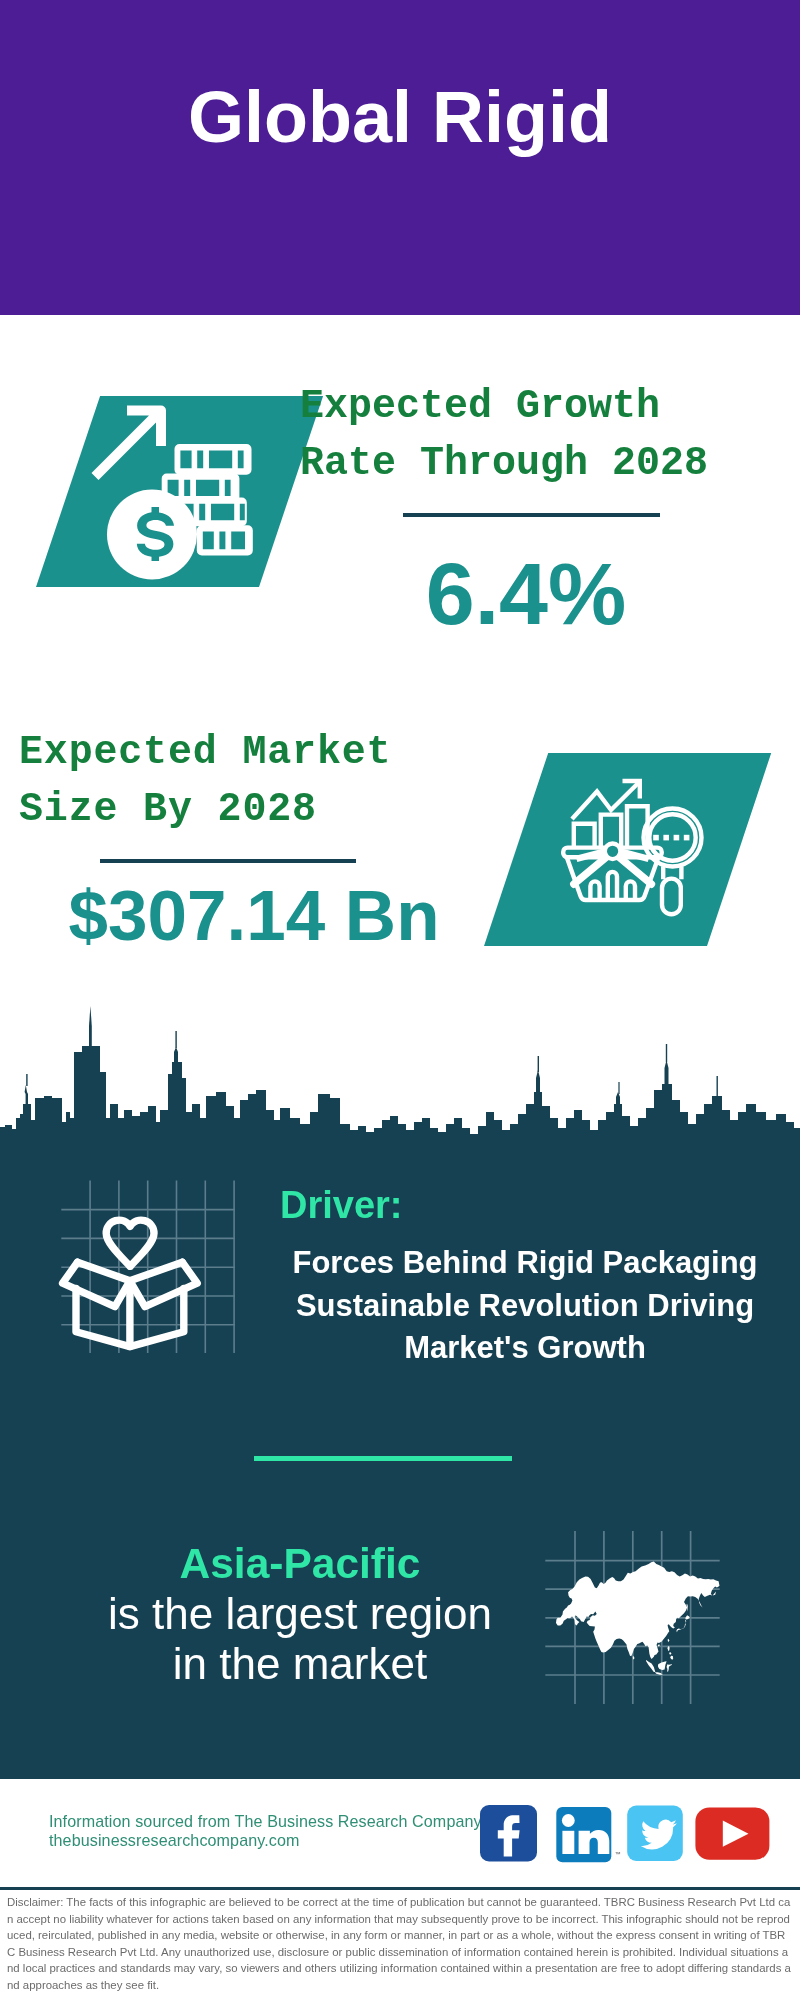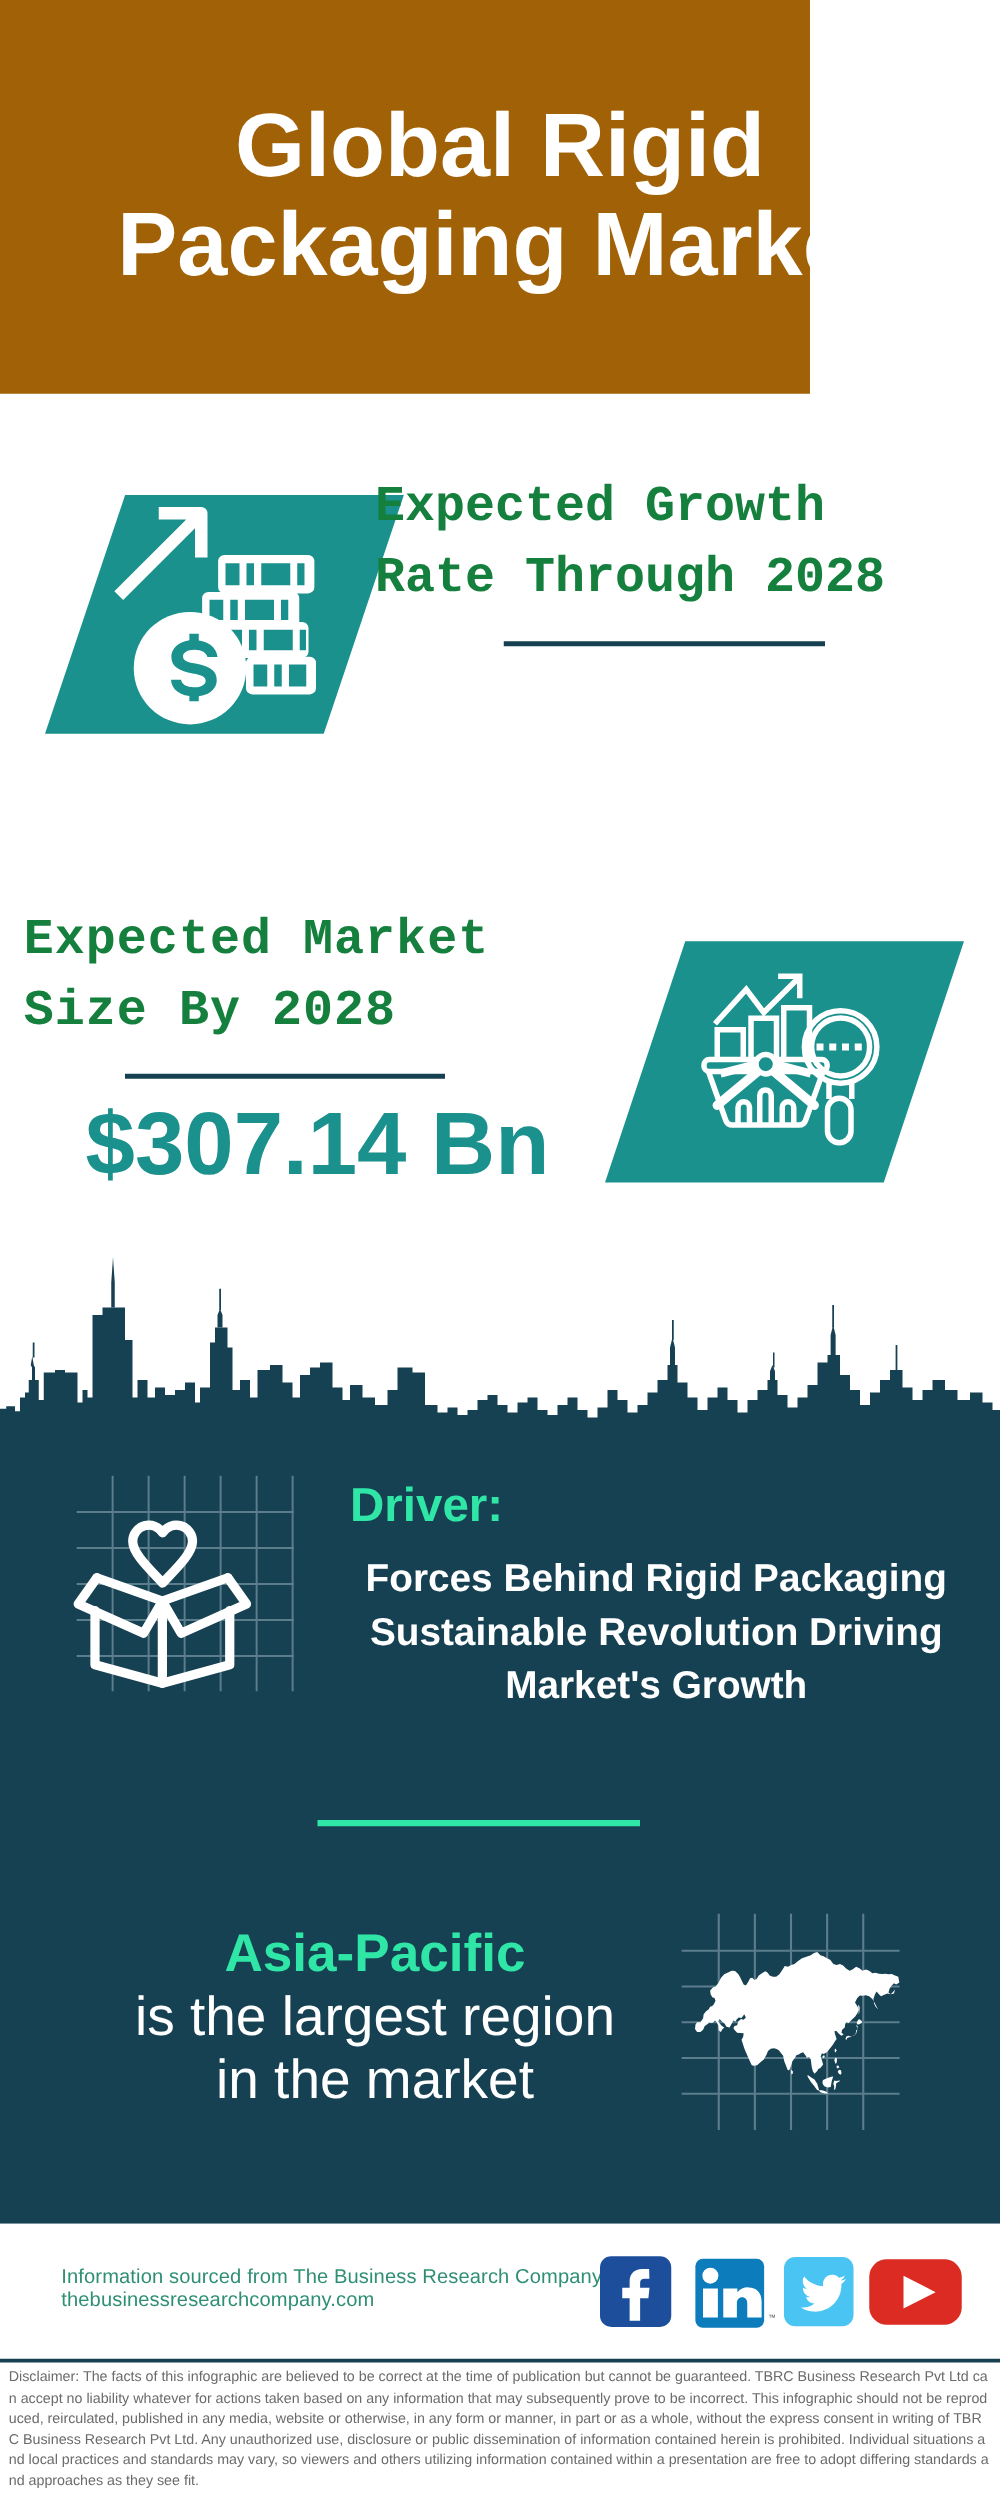--- a/index.html
+++ b/index.html
@@ -1,20 +1,20 @@
 <!DOCTYPE html>
 <html><head>
 <meta charset="utf-8">
 <style>
   * { margin:0; padding:0; box-sizing:border-box; }
   html,body { width:800px; height:2000px; }
   body { font-family:"Liberation Sans","DejaVu Sans",sans-serif; background:#ffffff; overflow:hidden; }
   .page { position:relative; width:800px; height:2000px; background:#fff; }
 
-  .header { position:absolute; left:0; top:0; width:648px; height:315px; background:#a16207; }
+  .header { position:absolute; left:0; top:0; width:800px; height:315px; background:#4c1d95; }
   .header-title { position:absolute; left:0; top:0; width:800px; color:#fff;
     font-size:72px; font-weight:bold; line-height:79.3px; text-align:center; }
   .kpi-label { color:#15803d; font-weight:bold; font-size:40px; line-height:57.2px; text-align:left;font-family:Liberation Mono, monospace; }
   .kpi-rule { background:#164152; height:4px; }
   .kpi-value { color:#1b918d; font-weight:bold; text-align:center; }
 
   .para { position:absolute; background:#1b918d; }
 
   .mid { position:absolute; left:0; top:1142px; width:800px; height:637px; background:#164152; }
   .driver-title { color:#2fe6a7; font-weight:bold; font-size:38px; text-align:left; white-space:nowrap; }
@@ -28,21 +28,20 @@
   .disc { color:#6b6b6b; font-size:11.42px; line-height:16.6px; word-break:break-all; }
   .hr { position:absolute; background:#164152; height:3px; width:800px; }
 </style>
 </head>
 <body>
 
 <div class="page">
   <div class="header">
     <div class="header-title" style="top:78px;">
       <div>Global Rigid</div>
-      <div>Packaging Market</div>
     </div>
   </div>
 
   <div class="para" style="left:36.2px; top:395.7px; width:223px; height:191px; transform:skewX(-18.55deg); transform-origin:bottom left;"></div>
   <div style="position:absolute; left:85px; top:400px; width:180px; height:190px;">
     <svg viewBox="85 400 180 190" width="180" height="190">
       <g fill="#ffffff">
 
         <path d="M127 405.5 H161 a5 5 0 0 1 5 5 V446 H156 V422.6 L98.5 480 L91.5 473 L149 415.5 H127 Z"></path>
 
@@ -62,20 +61,21 @@
         <rect x="151.5" y="553" width="7.5" height="8"></rect>
         <path d="M155.3 512.0 c-10.5 0 -18.2 5.8 -18.2 13.5 c0 7.8 6.6 11.4 17.0 13.2 c7.6 1.3 10.4 2.8 10.4 5.8 c0 3.1 -3.5 5.3 -9.2 5.3 c-6.1 0 -10.1 -2.4 -10.4 -6.0 h-8.1 c0.3 8.0 7.9 13.3 18.5 13.3 c10.8 0 18.1 -5.3 18.1 -13.0 c0 -8.0 -6.5 -11.3 -17.1 -13.2 c-7.0 -1.2 -9.9 -2.7 -9.9 -5.7 c0 -3.0 3.4 -5.3 9.2 -5.3 c5.9 0 9.7 2.5 10.3 5.8 h8.1 c-0.6 -7.7 -7.8 -13.5 -18.7 -13.5 Z"></path>
       </g>
     </svg>
   </div>
   <div class="kpi-label" style="position:absolute; left:300px; top:378px; width:480px;">
     <div>Expected Growth</div>
     <div>Rate Through 2028</div>
   </div>
   <div class="kpi-rule" style="position:absolute; left:403px; top:513px; width:257px;"></div>
+  <div class="kpi-value" style="position:absolute; left:286px; top:548px; width:480px; font-size:88px; line-height:92px;">6.4%</div>
 
   <div class="para" style="left:483.5px; top:753px; width:223px; height:193px; transform:skewX(-18.4deg); transform-origin:bottom left;"></div>
   <div style="position:absolute; left:560px; top:772px; width:160px; height:150px;">
     <svg viewBox="560 772 160 150" width="160" height="150">
       <defs>
         <clipPath id="barclip">
             <rect x="560" y="772" width="160" height="77"></rect>
           </clipPath>
       </defs>
       <g fill="none" stroke="#ffffff" stroke-width="4.4" stroke-linecap="butt" stroke-linejoin="miter">

